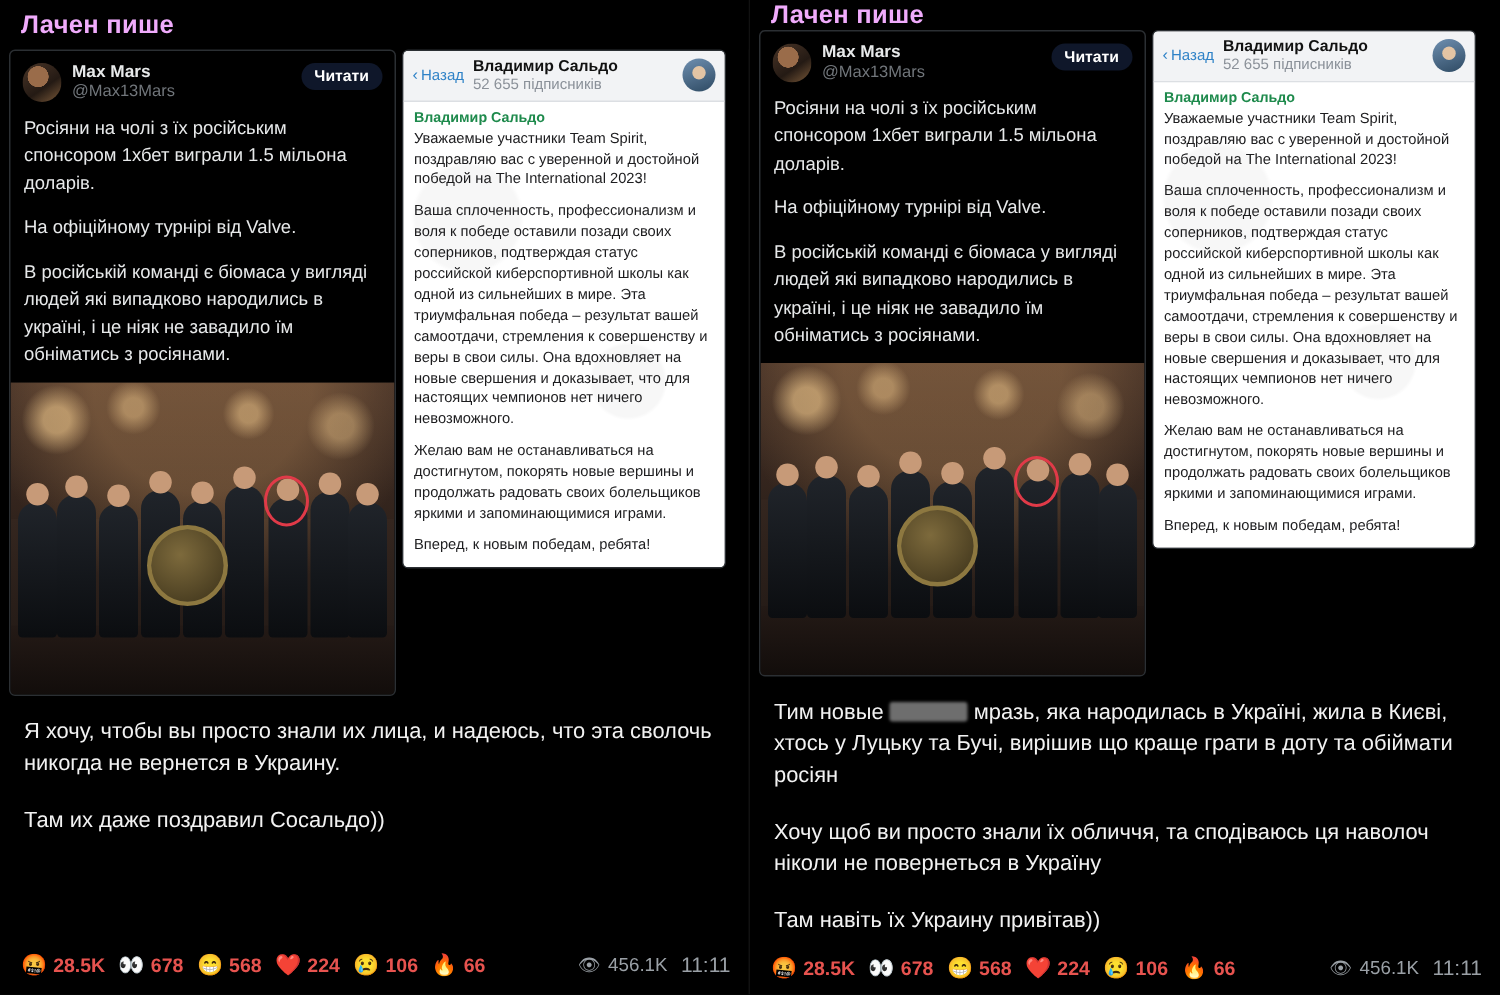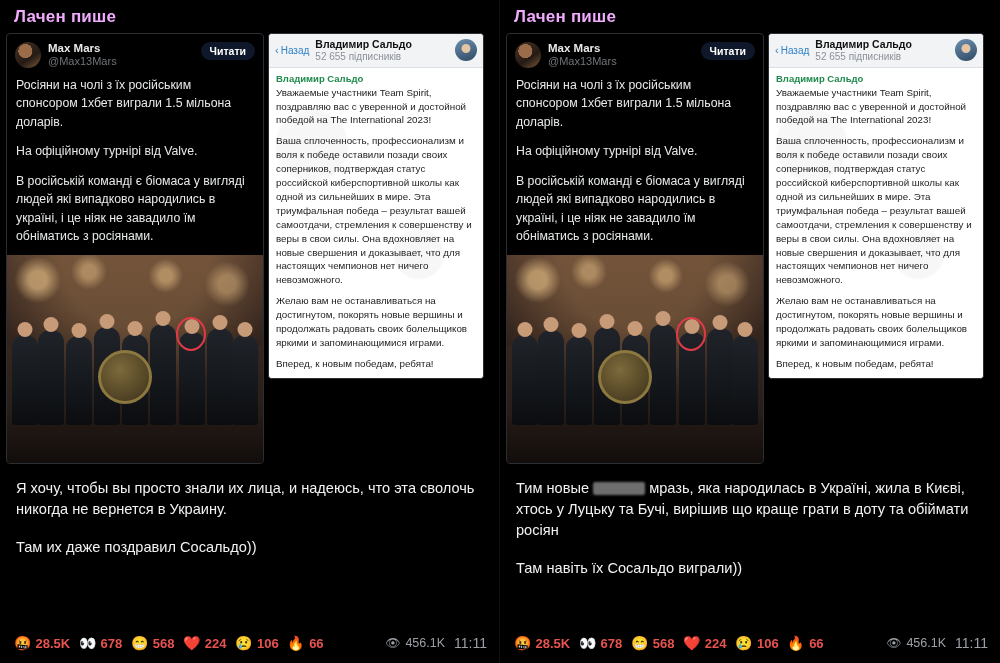--- a/index.html
+++ b/index.html
@@ -421,21 +421,22 @@
           </div>
         </div>
       </div>
 
     </div>
 
     <div class="caption">
       <p>
         <span>Тим новые </span><span class="redacted" style="width:52px">xxxxxxx</span><span> мразь, яка народилась в Україні, жила в Києві, хтось у Луцьку та Бучі, вирішив що краще грати в доту та обіймати росіян</span>
       </p>
-      <p>Там навіть їх Сосальдо виграли))</p>
+      <p>Хочу щоб ви просто знали їх обличчя, та сподіваюсь ця наволоч ніколи не повернеться в Україну</p>
+      <p>Там навіть їх Украину привітав))</p>
     </div>
 
     <div class="reactions">
       <div class="rx">
         <span class="emo">🤬</span>
         <span class="cnt">28.5K</span>
       </div>
       <div class="rx">
         <span class="emo">👀</span>
         <span class="cnt">678</span>

